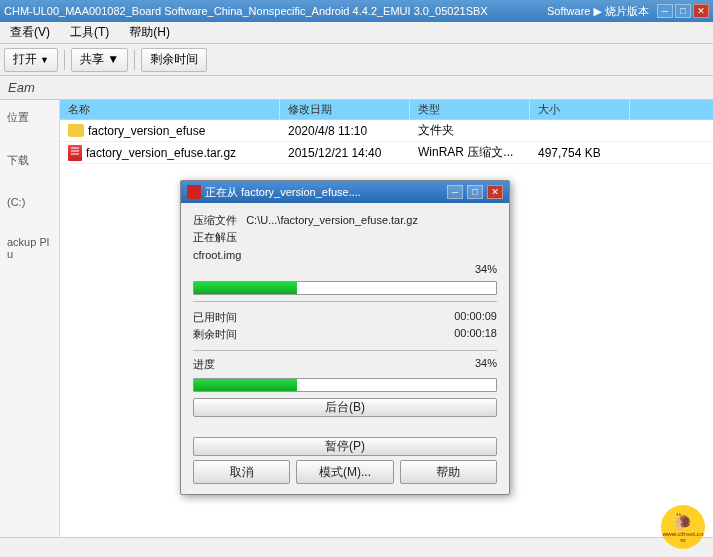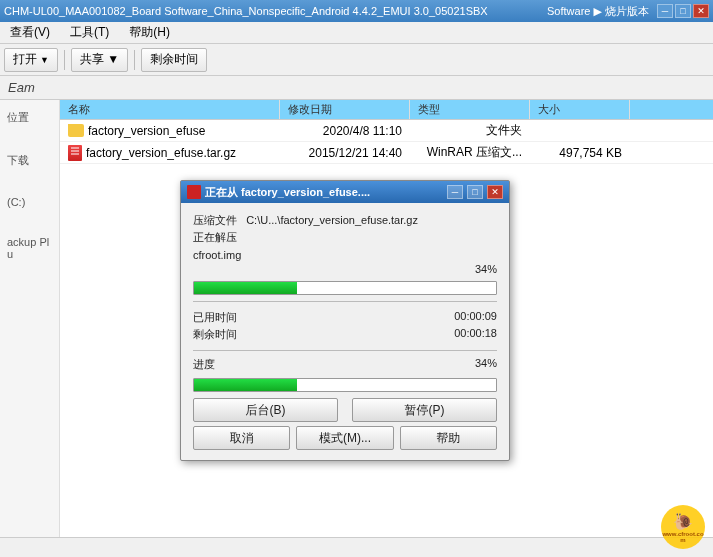--- a/index.html
+++ b/index.html
@@ -163,21 +163,20 @@
       height: 22px;
       border-bottom: 1px solid #f0f0f0;
       cursor: pointer;
     }
     .file-cell {
       padding: 0 8px;
       font-size: 12px;
       white-space: nowrap;
       overflow: hidden;
       text-overflow: ellipsis;
-      text-align: right;
     }
     .file-cell.name { width: 220px; display: flex; align-items: center; gap: 4px; }
     .file-cell.date { width: 130px; }
     .file-cell.type { width: 120px; }
     .file-cell.size { width: 100px; }
 
     
     .icon-folder {
       width: 16px;
       height: 13px;
@@ -253,21 +252,21 @@
       font-size: 12px;
       gap: 4px;
     }
     .dialog-title-icon {
       width: 14px;
       height: 14px;
       background: #cc2222;
       border-radius: 1px;
       flex-shrink: 0;
     }
-    .dialog-title-text { flex: 1; font-size: 11px; font-weight: bold; }
+    .dialog-title-text { flex: 1; font-size: 11px; }
     .dialog-ctrl-btn {
       width: 16px;
       height: 14px;
       background: rgba(255,255,255,0.2);
       border: 1px solid rgba(255,255,255,0.4);
       color: white;
       font-size: 9px;
       display: flex;
       align-items: center;
       justify-content: center;
@@ -330,22 +329,23 @@
     }
     .progress-section-label {
       display: flex;
       justify-content: space-between;
       font-size: 11px;
       margin-bottom: 2px;
     }
 
     .dialog-buttons-row {
       display: flex;
-      gap: 14px;
+      gap: 20px;
       margin-top: 0;
+      flex-direction: column;
     }
     .dialog-btn {
       flex: 1;
       height: 24px;
       background: linear-gradient(to bottom, #fefefe, #ddd);
       border: 1px solid #999;
       border-radius: 2px;
       font-size: 12px;
       cursor: pointer;
       display: flex;

